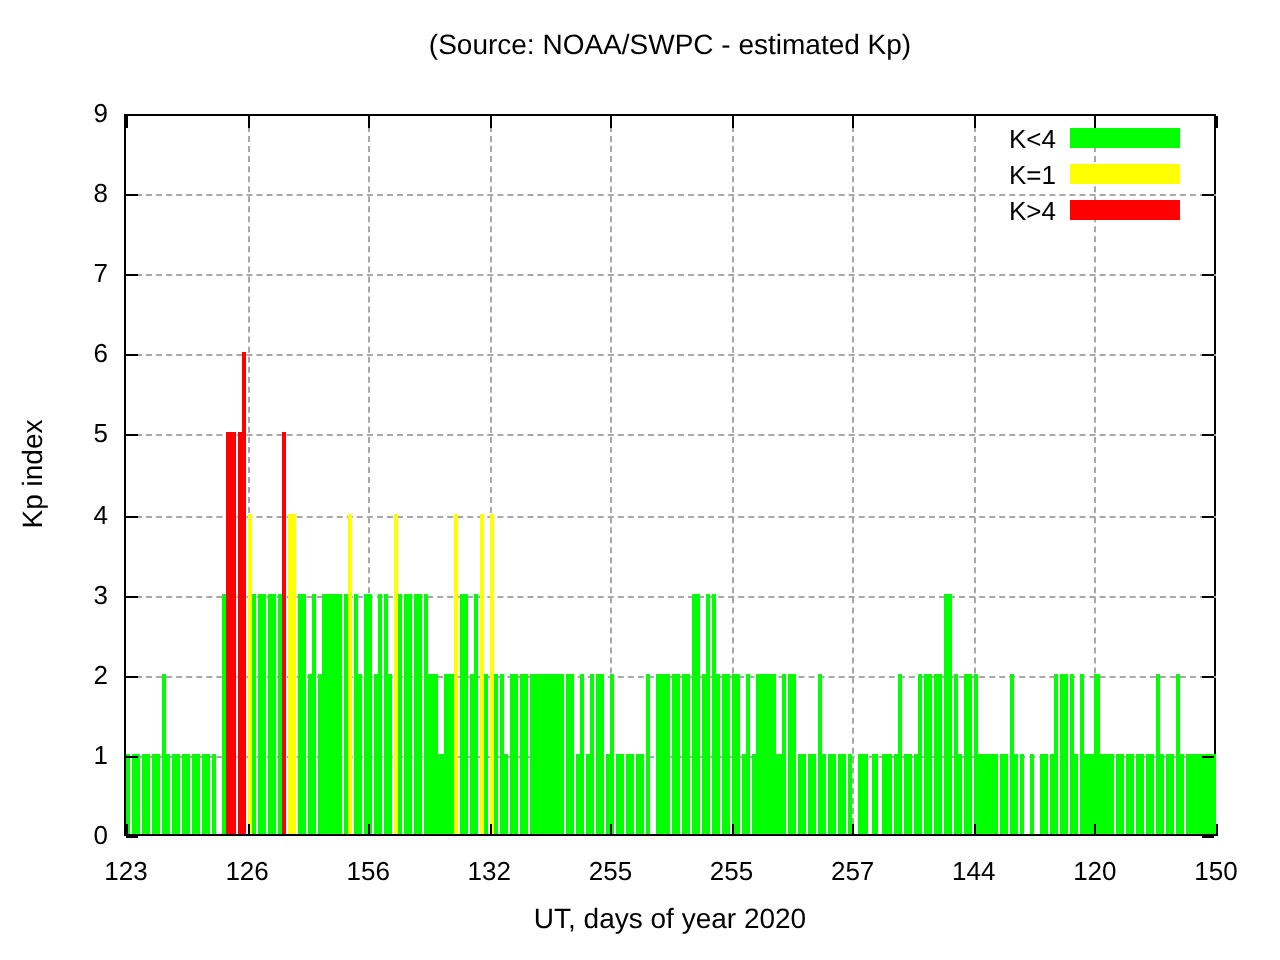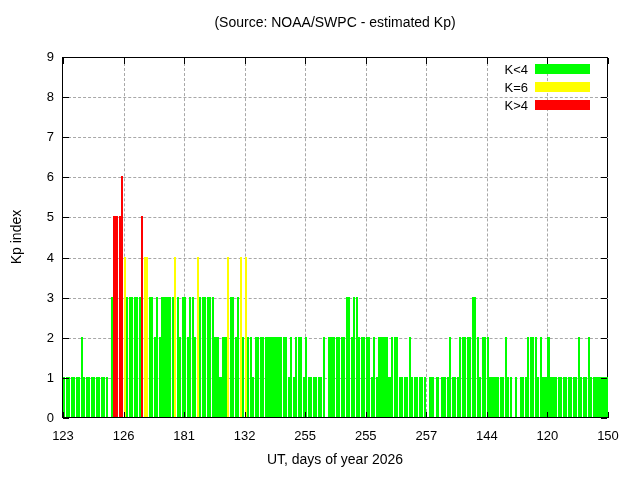--- a/index.html
+++ b/index.html
@@ -293,21 +293,21 @@
       <div class="tick" style="left: 63px; top: 137.222px; width: 6px; height: 1px;"></div>
       <div class="tick" style="left: 601px; top: 137.222px; width: 6px; height: 1px;"></div>
       <div class="tick" style="left: 63px; top: 97.1111px; width: 6px; height: 1px;"></div>
       <div class="tick" style="left: 601px; top: 97.1111px; width: 6px; height: 1px;"></div>
       <div class="tick" style="left: 63px; top: 57px; width: 6px; height: 1px;"></div>
       <div class="tick" style="left: 601px; top: 57px; width: 6px; height: 1px;"></div>
     </div>
   <div id="labels-layer">
       <div class="xlab" style="left: 41px; top: 428px;">123</div>
       <div class="xlab" style="left: 101.556px; top: 428px;">126</div>
-      <div class="xlab" style="left: 162.111px; top: 428px;">181</div>
+      <div class="xlab" style="left: 162.111px; top: 428px;">156</div>
       <div class="xlab" style="left: 222.667px; top: 428px;">132</div>
       <div class="xlab" style="left: 283.222px; top: 428px;">255</div>
       <div class="xlab" style="left: 343.778px; top: 428px;">255</div>
       <div class="xlab" style="left: 404.333px; top: 428px;">257</div>
       <div class="xlab" style="left: 464.889px; top: 428px;">144</div>
       <div class="xlab" style="left: 525.444px; top: 428px;">120</div>
       <div class="xlab" style="left: 586px; top: 428px;">150</div>
       <div class="ylab" style="left: 14px; top: 410px;">0</div>
       <div class="ylab" style="left: 14px; top: 369.889px;">1</div>
       <div class="ylab" style="left: 14px; top: 329.778px;">2</div>
@@ -315,20 +315,20 @@
       <div class="ylab" style="left: 14px; top: 249.556px;">4</div>
       <div class="ylab" style="left: 14px; top: 209.444px;">5</div>
       <div class="ylab" style="left: 14px; top: 169.333px;">6</div>
       <div class="ylab" style="left: 14px; top: 129.222px;">7</div>
       <div class="ylab" style="left: 14px; top: 89.1111px;">8</div>
       <div class="ylab" style="left: 14px; top: 49px;">9</div>
     </div>
   <div id="legend">
       <div class="legend-label" style="left: 468px; top: 62px;">K&lt;4</div>
       <div class="legend-swatch" style="left: 535px; top: 64px; background: rgb(0, 255, 0);"></div>
-      <div class="legend-label" style="left: 468px; top: 80px;">K=6</div>
+      <div class="legend-label" style="left: 468px; top: 80px;">K=1</div>
       <div class="legend-swatch" style="left: 535px; top: 82px; background: rgb(255, 255, 0);"></div>
       <div class="legend-label" style="left: 468px; top: 98px;">K&gt;4</div>
       <div class="legend-swatch" style="left: 535px; top: 100px; background: rgb(255, 0, 0);"></div>
     </div>
-  <div id="xaxis-label">UT, days of year 2026</div>
+  <div id="xaxis-label">UT, days of year 2020</div>
   <div id="yaxis-label">Kp index</div>
 </div>
 
 </body></html>

